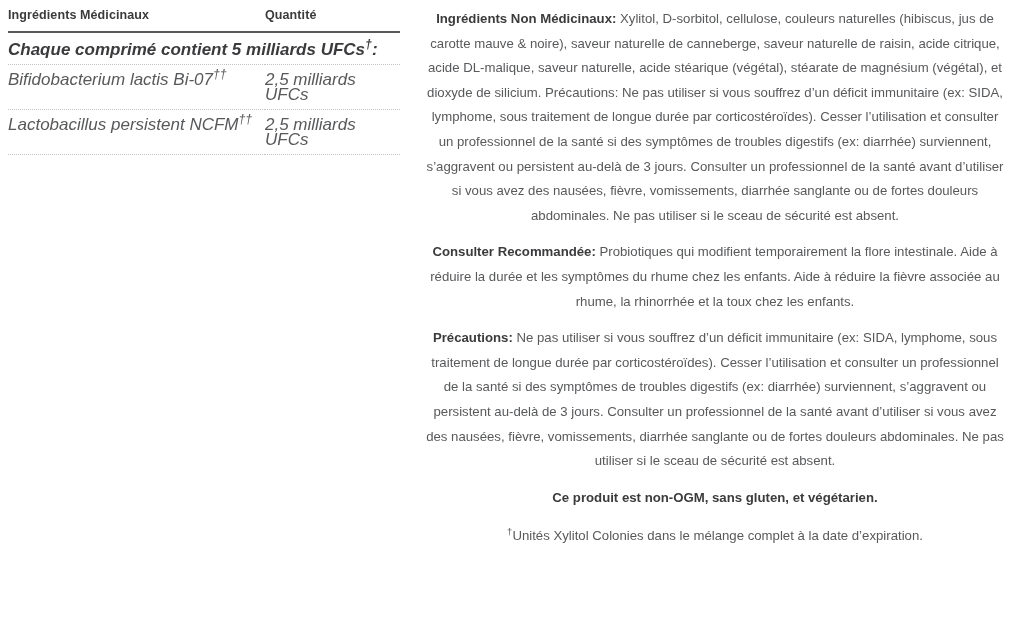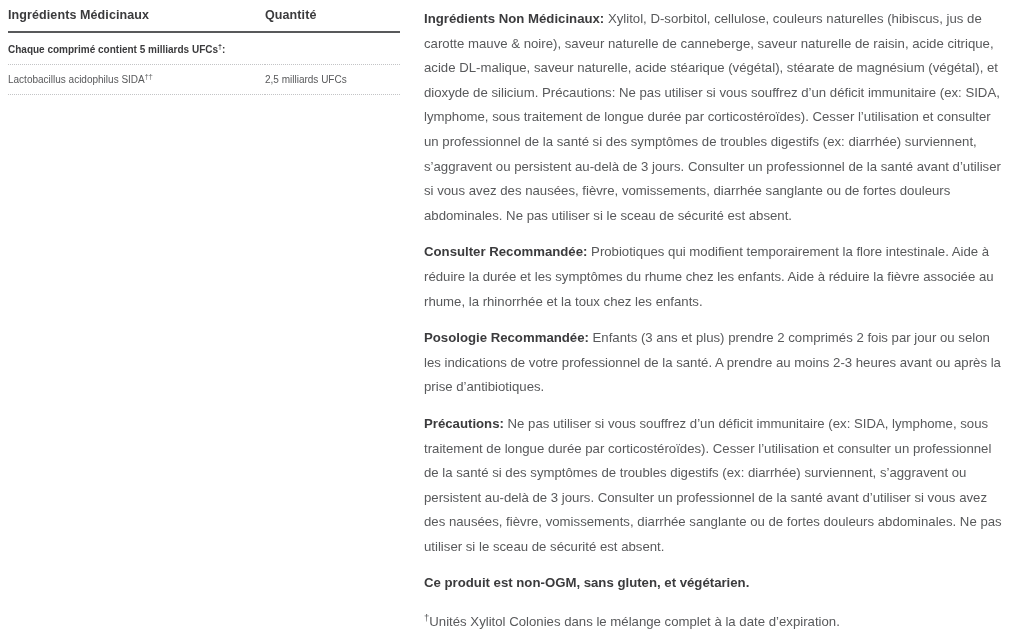--- a/index.html
+++ b/index.html
@@ -43,27 +43,28 @@
     font-size: 12.5px;
     font-weight: bold;
     color: #3b3b3d;
     padding: 8px 0 9px 0;
     border-bottom: 2px solid #58595b;
     vertical-align: bottom;
     letter-spacing: 0.1px;
   }
 
   table.ingredients td {
-    font-size: 10px;
+    font-size: 17px;
     font-weight: normal;
     color: #58595b;
     padding: 7px 0 7px 0;
     border-bottom: 1px dotted #c3c4c6;
     vertical-align: top;
     line-height: 15px;
+    font-style: italic;
   }
 
   table.ingredients tr.group-row td {
     font-weight: bold;
     color: #3b3b3d;
     padding-top: 9px;
     padding-bottom: 6px;
     line-height: 16px;
   }
 
@@ -81,21 +82,21 @@
     left: 424px;
     top: 7px;
     width: 582px;
   }
 
   .right-col p {
     margin: 0 0 12px 0;
     font-size: 13.2px;
     line-height: 24.6px;
     color: #58595b;
-    text-align: left;
+    text-align: center;
   }
 
   .right-col p b,
   .right-col p strong {
     font-weight: bold;
     color: #3b3b3d;
   }
 
   .right-col p.bold-note {
     font-weight: bold;
@@ -122,34 +123,37 @@
         <tr>
           <th>Ingrédients Médicinaux</th>
           <th>Quantité</th>
         </tr>
       </thead>
       <tbody>
         <tr class="group-row">
           <td colspan="2"><span>Chaque comprimé contient 5 milliards UFCs</span><sup>†</sup><span>:</span></td>
         </tr>
         <tr>
-          <td><span>Lactobacillus acidophilus SIDA</span><sup>††</sup></td>
+          <td><span>Bifidobacterium lactis Bi-07</span><sup>††</sup></td>
+          <td class="qty">2,5 milliards UFCs</td>
+        </tr>
+        <tr>
+          <td><span>Lactobacillus persistent NCFM</span><sup>††</sup></td>
           <td class="qty">2,5 milliards UFCs</td>
         </tr>
       </tbody>
     </table>
   </div>
 
   <div class="right-col">
 
     <p><b>Ingrédients Non Médicinaux:</b><span> Xylitol, D-sorbitol, cellulose, couleurs naturelles (hibiscus, jus de carotte mauve &amp; noire), saveur naturelle de canneberge, saveur naturelle de raisin, acide citrique, acide DL-malique, saveur naturelle, acide stéarique (végétal), stéarate de magnésium (végétal), et dioxyde de silicium. Précautions: Ne pas utiliser si vous souffrez d’un déficit immunitaire (ex: SIDA, lymphome, sous traitement de longue durée par corticostéroïdes). Cesser l’utilisation et consulter un professionnel de la santé si des symptômes de troubles digestifs (ex: diarrhée) surviennent, s’aggravent ou persistent au-delà de 3 jours. Consulter un professionnel de la santé avant d’utiliser si vous avez des nausées, fièvre, vomissements, diarrhée sanglante ou de fortes douleurs abdominales. Ne pas utiliser si le sceau de sécurité est absent.</span></p>
 
     <p><b>Consulter Recommandée:</b><span> Probiotiques qui modifient temporairement la flore intestinale. Aide à réduire la durée et les symptômes du rhume chez les enfants. Aide à réduire la fièvre associée au rhume, la rhinorrhée et la toux chez les enfants.</span></p>
 
-    <p><b>Posologie Recommandée:</b><span> Enfants (3 ans et plus) prendre 2 comprimés 2 fois par jour ou selon les indications de votre professionnel de la santé. A prendre au moins 2-3 heures avant ou après la prise d’antibiotiques.</span></p>
 
     <p><b>Précautions:</b><span> Ne pas utiliser si vous souffrez d’un déficit immunitaire (ex: SIDA, lymphome, sous traitement de longue durée par corticostéroïdes). Cesser l’utilisation et consulter un professionnel de la santé si des symptômes de troubles digestifs (ex: diarrhée) surviennent, s’aggravent ou persistent au-delà de 3 jours. Consulter un professionnel de la santé avant d’utiliser si vous avez des nausées, fièvre, vomissements, diarrhée sanglante ou de fortes douleurs abdominales. Ne pas utiliser si le sceau de sécurité est absent.</span></p>
 
     <p class="bold-note">Ce produit est non-OGM, sans gluten, et végétarien.</p>
 
     <p class="footnote"><sup>†</sup><span>Unités Xylitol Colonies dans le mélange complet à la date d’expiration.</span></p>
 
   </div>
 </div>
 

